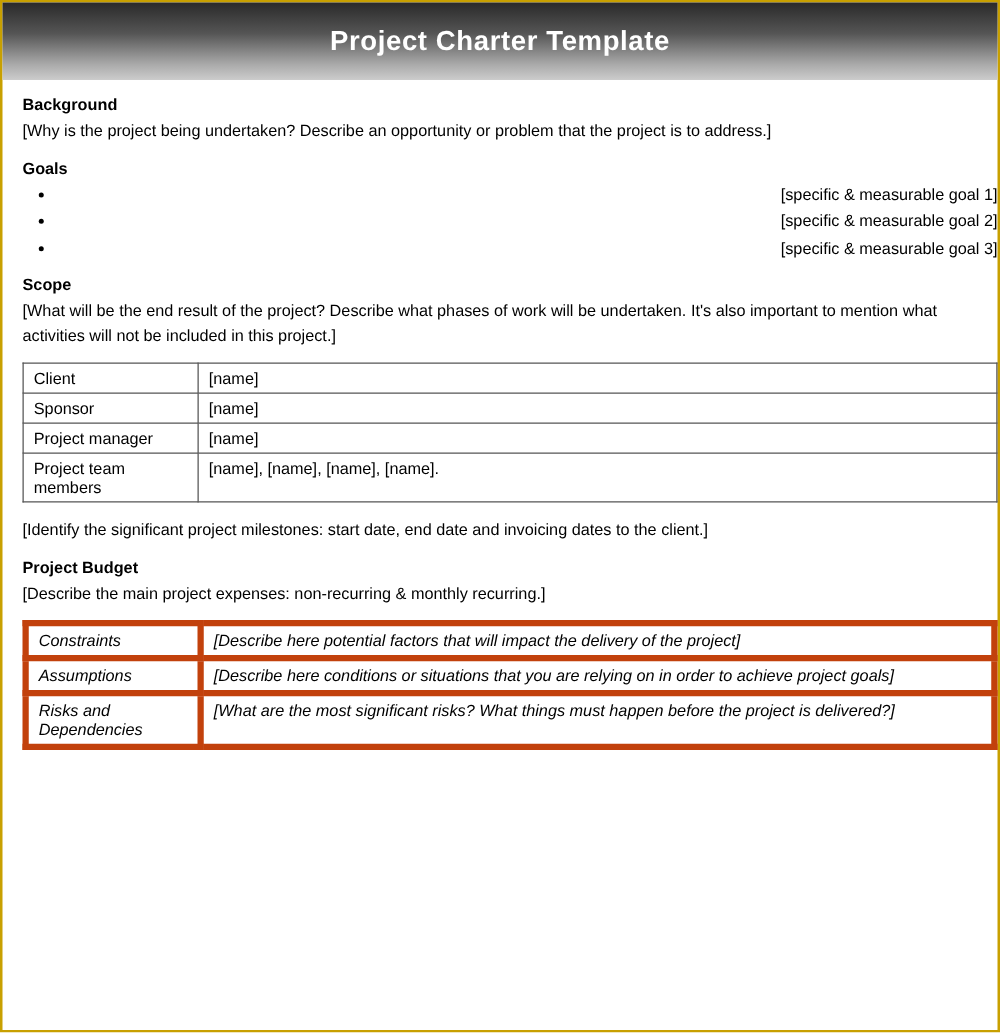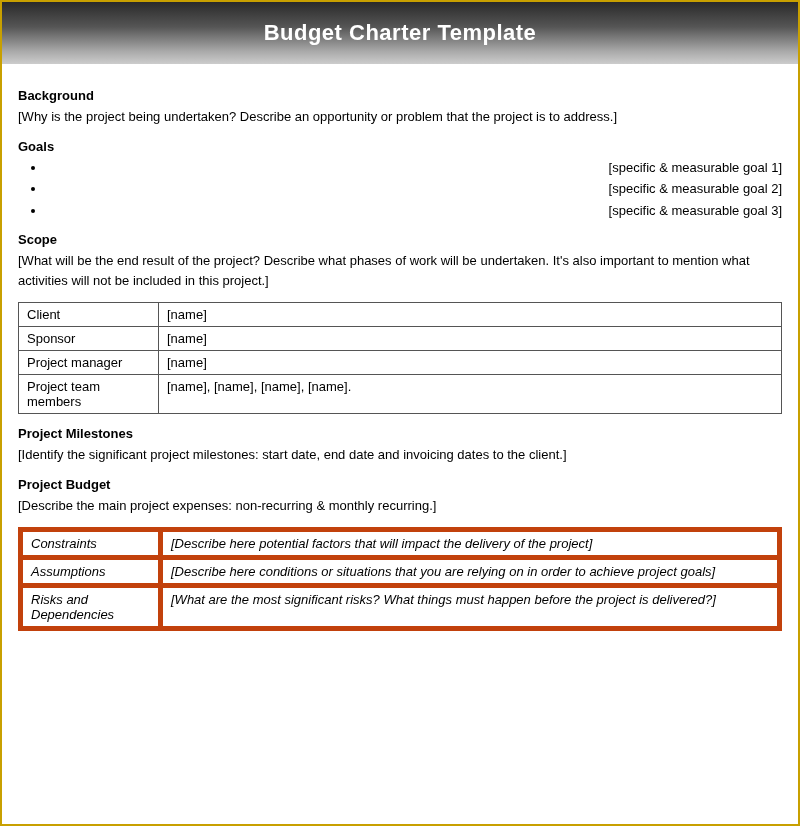--- a/index.html
+++ b/index.html
@@ -30,22 +30,21 @@
     }
 
     .header h1 {
       color: #fff;
       font-size: 22px;
       font-weight: bold;
       letter-spacing: 0.5px;
     }
 
     .content {
-      padding: 12px 16px 16px 16px;
-      margin-top: 12px;
+      padding: 12px 0 16px 16px;
     }
 
     .section {
       margin-bottom: 12px;
     }
 
     .section-title {
       font-weight: bold;
       font-size: 13px;
       margin-bottom: 4px;
@@ -104,21 +103,21 @@
     .constraints-table td:first-child {
       width: 140px;
       font-weight: normal;
     }
   </style>
 </head>
 <body>
 
 <div class="page-wrapper">
   <div class="header">
-    <h1>Budget Charter Template</h1>
+    <h1>Project Charter Template</h1>
   </div>
 
   <div class="content">
 
     <div class="section">
       <div class="section-title">Background</div>
       <div class="section-body">[Why is the project being undertaken?  Describe an opportunity  or problem that the project is to address.]</div>
     </div>
 
     <div class="section">
@@ -152,21 +151,20 @@
             </tr>
             <tr>
               <td>Project team members</td>
               <td>[name], [name], [name], [name].</td>
             </tr>
           </tbody>
       </table>
     </div>
 
     <div class="section">
-      <div class="section-title">Project Milestones</div>
       <div class="section-body">[Identify the significant project milestones: start date, end date and invoicing dates to the client.]</div>
     </div>
 
     <div class="section">
       <div class="section-title">Project Budget</div>
       <div class="section-body">[Describe the main project expenses: non-recurring  &amp; monthly  recurring.]</div>
     </div>
 
     <div class="section">
       <table class="constraints-table">

